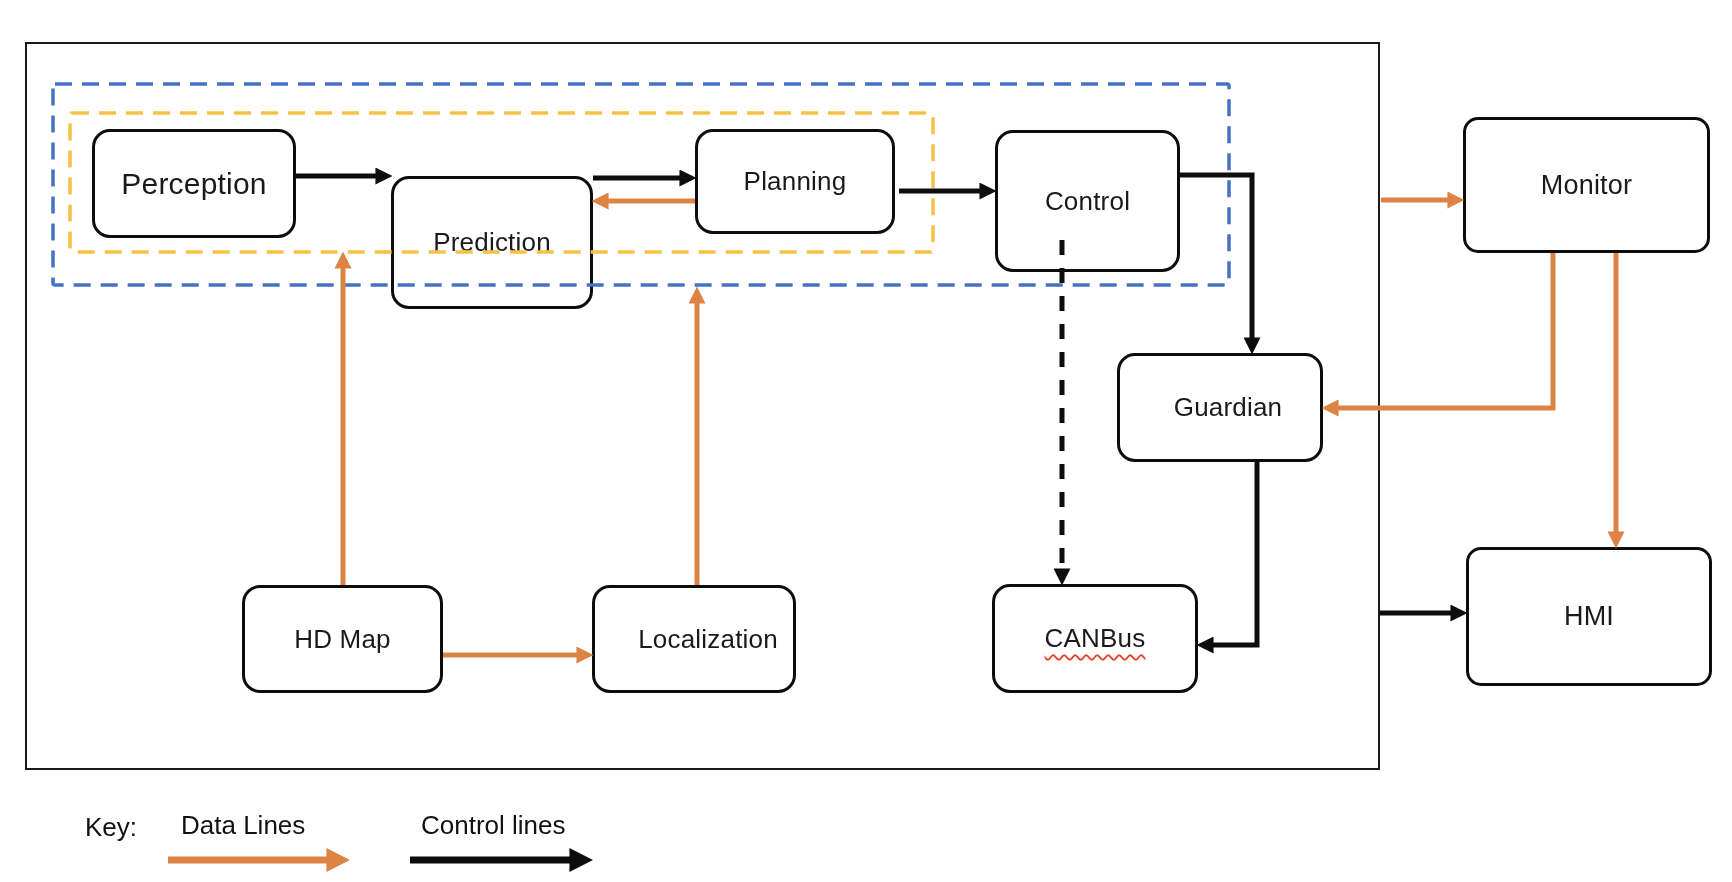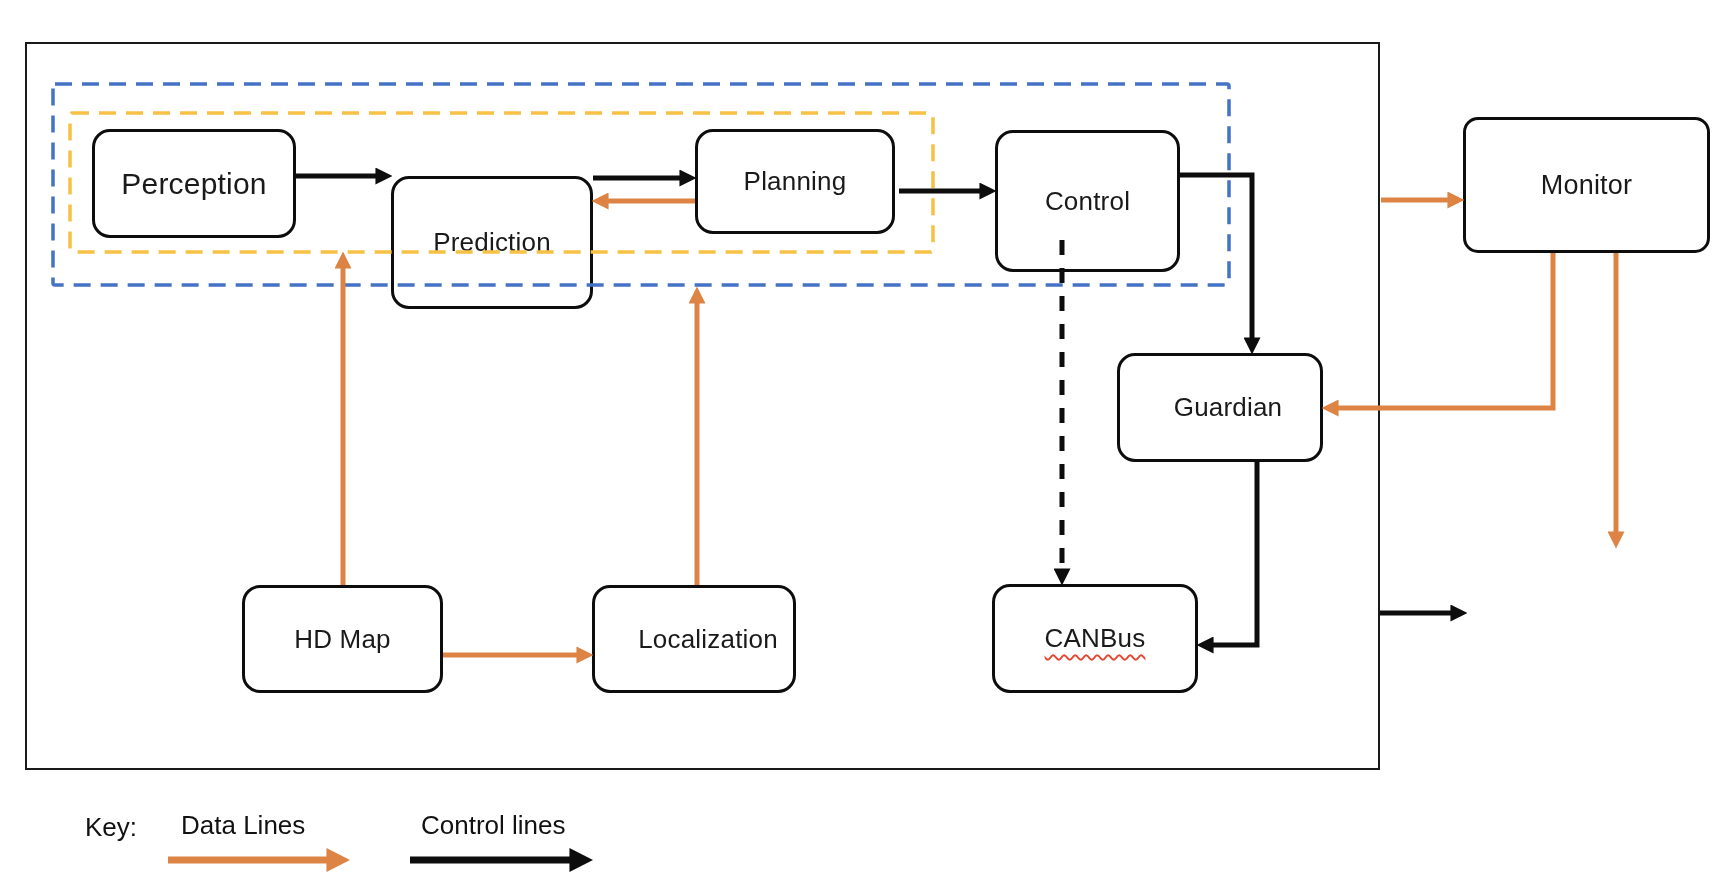--- a/index.html
+++ b/index.html
@@ -109,20 +109,23 @@
   </div>
   <div class="node" id="hdmap">
     <span>HD Map</span>
   </div>
   <div class="node" id="localization">
     <span>Localization</span>
   </div>
   <div class="node ext" id="monitor">
     <span>Monitor</span>
   </div>
+  <div class="node ext" id="hmi">
+    <span>HMI</span>
+  </div>
 
   <div class="key-row">
     <span id="key-label">Key:</span>
     <span id="key-data-lines">Data Lines</span>
     <span id="key-control-lines">Control lines</span>
   </div>
 
   <svg class="connectors" viewBox="0 0 1732 882">
     <defs>
       <marker id="ah-black" viewBox="0 0 10 10" refX="1.5" refY="5" markerWidth="3.4" markerHeight="3.4" orient="auto-start-reverse">

